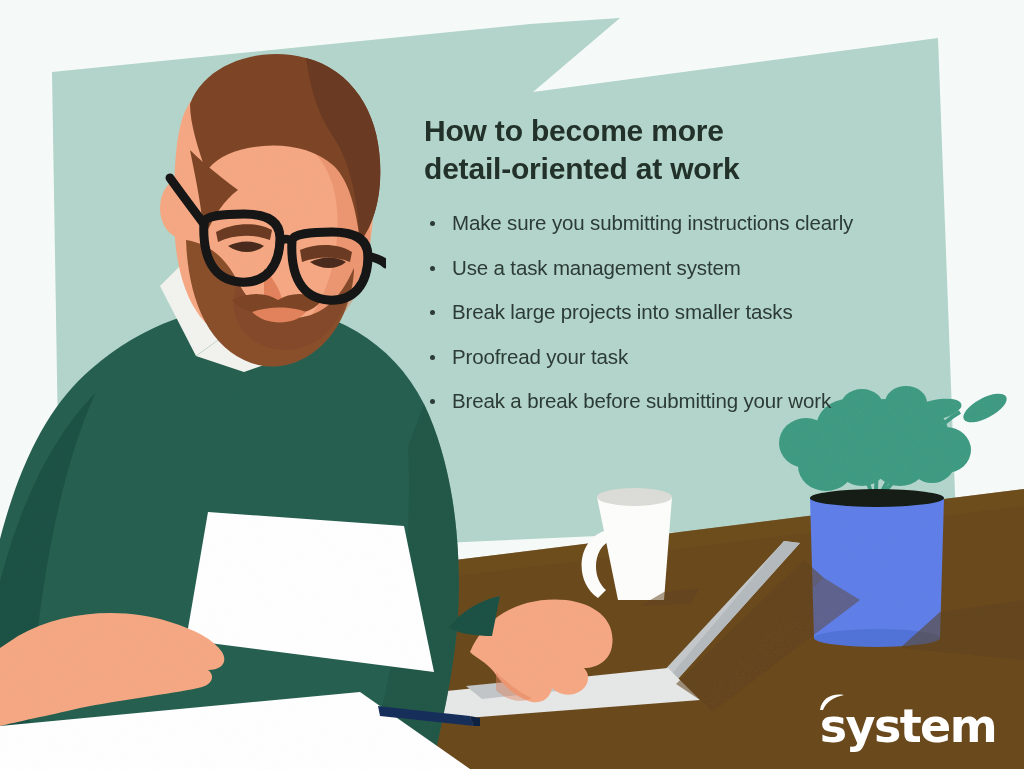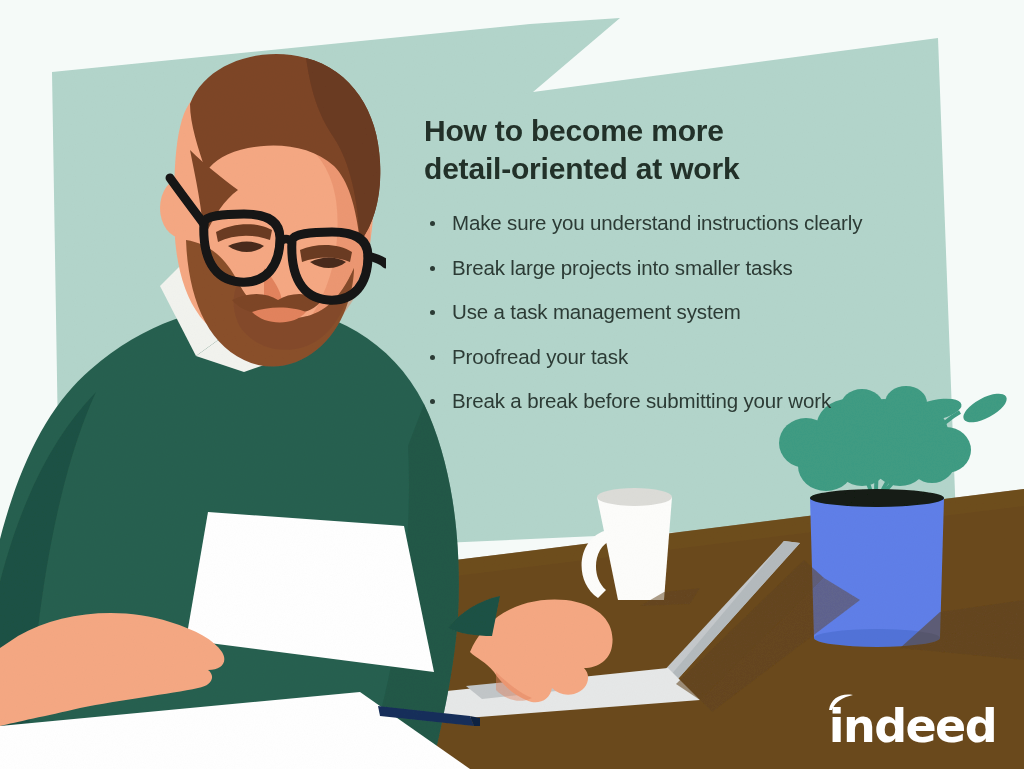--- a/index.html
+++ b/index.html
@@ -309,43 +309,43 @@
       </g>
     </g>
   </svg>
 
   <div id="text-block">
     <h1 id="headline">How to become more
 detail-oriented at work</h1>
     <ul id="bullet-list">
       <li>
         <span class="dot"></span>
-        <span>Make sure you understand instructions clearly</span>
+        <span>Make sure you submitting instructions clearly</span>
+      </li>
+      <li>
+        <span class="dot"></span>
+        <span>Use a task management system</span>
       </li>
       <li>
         <span class="dot"></span>
         <span>Break large projects into smaller tasks</span>
-      </li>
-      <li>
-        <span class="dot"></span>
-        <span>Use a task management system</span>
       </li>
       <li>
         <span class="dot"></span>
         <span>Proofread your task</span>
       </li>
       <li>
         <span class="dot"></span>
         <span>Break a break before submitting your work</span>
       </li>
     </ul>
   </div>
 
   <div id="indeed-logo">
     <div style="position:relative;">
       <svg id="indeed-arc" viewBox="0 0 30 20" xmlns="http://www.w3.org/2000/svg">
         <path d="M 2,18 C 4,6 14,1 26,3 C 16,5 8,10 5,18 Z" fill="#ffffff"></path>
       </svg>
-      <span class="word">indeed</span>
+      <span class="word">system</span>
     </div>
   </div>
 
 </div>
 
 </body></html>

